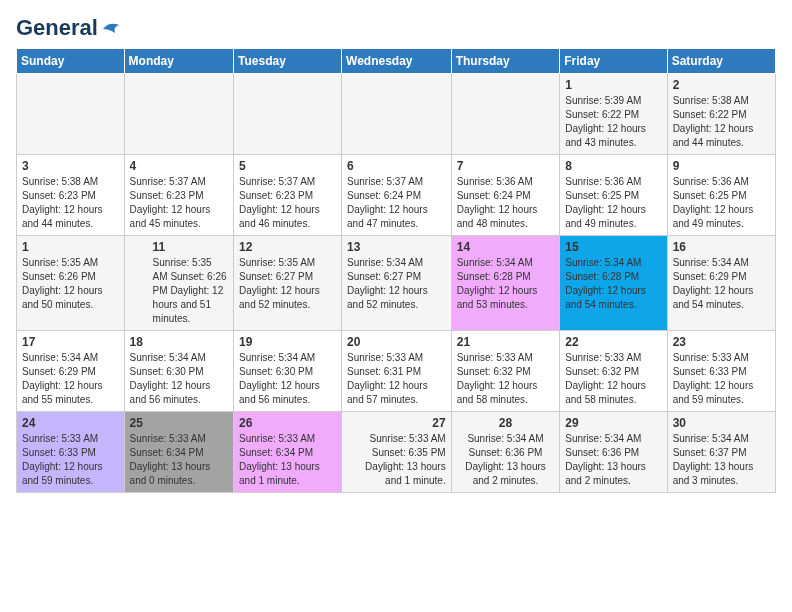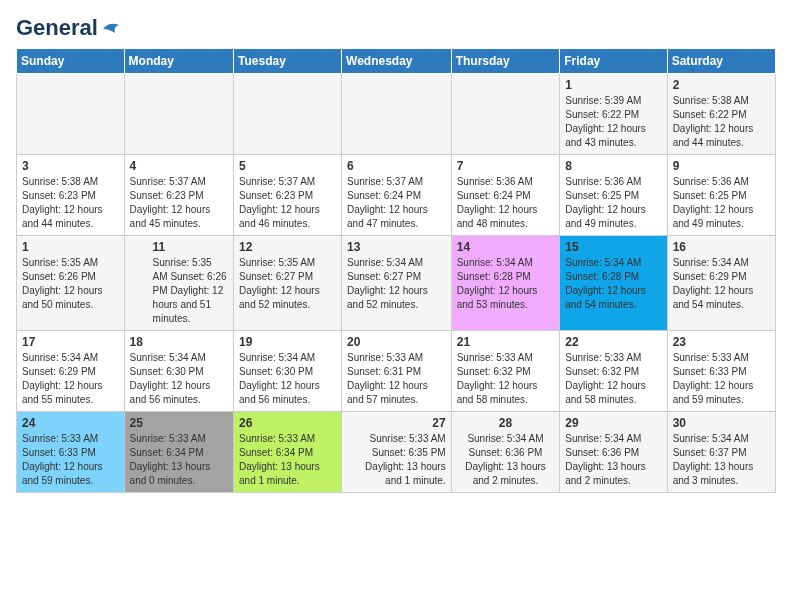--- a/index.html
+++ b/index.html
@@ -284,35 +284,35 @@
         </td>
         <td style="background: rgb(255, 255, 255);">
           <div class="day-number">23</div>
           <div class="day-info">Sunrise: 5:33 AM
 Sunset: 6:33 PM
 Daylight: 12 hours
 and 59 minutes.</div>
         </td>
       </tr>
       <tr>
-        <td style="background: #7dd3fc; margin-left: 18px;">
+        <td style="background: #c4b5fd; margin-left: 18px;">
           <div class="day-number">24</div>
           <div class="day-info">Sunrise: 5:33 AM
 Sunset: 6:33 PM
 Daylight: 12 hours
 and 59 minutes.</div>
         </td>
         <td style="background: #a3a3a3;">
           <div class="day-number">25</div>
           <div class="day-info">Sunrise: 5:33 AM
 Sunset: 6:34 PM
 Daylight: 13 hours
 and 0 minutes.</div>
         </td>
-        <td style="background: #bef264;">
+        <td style="background: #f0abfc;">
           <div class="day-number">26</div>
           <div class="day-info">Sunrise: 5:33 AM
 Sunset: 6:34 PM
 Daylight: 13 hours
 and 1 minute.</div>
         </td>
         <td style="background: rgb(245, 245, 245); text-align: right;">
           <div class="day-number">27</div>
           <div class="day-info">Sunrise: 5:33 AM
 Sunset: 6:35 PM

